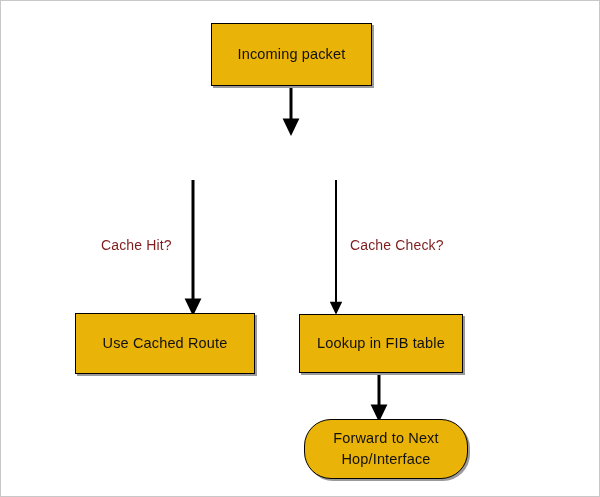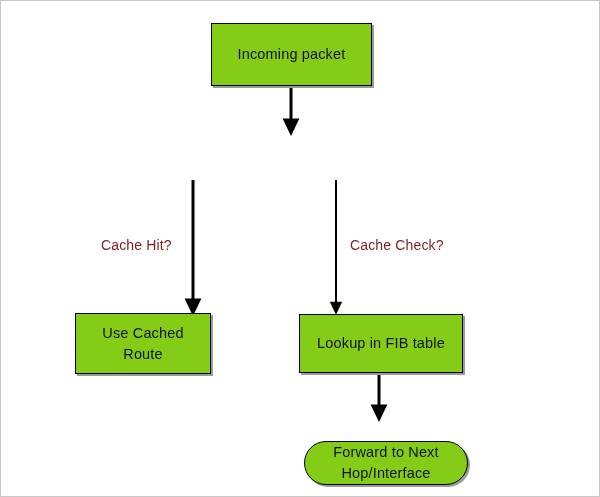--- a/index.html
+++ b/index.html
@@ -23,21 +23,21 @@
   #canvas {
     position: absolute;
     left: 0;
     top: 0;
     width: 600px;
     height: 497px;
   }
   .node {
     position: absolute;
     box-sizing: border-box;
-    background: #84cc16;
+    background: #eab308;
     border: 1px solid #000000;
     box-shadow: 2px 2px 0 0 #9a9a9a;
     display: flex;
     align-items: center;
     justify-content: center;
     color: #111111;
     font-size: 14.5px;
     line-height: 1.42;
     text-align: center;
     letter-spacing: 0.15px;
@@ -46,23 +46,23 @@
   }
   .edge-label {
     position: absolute;
     color: #7f1d1d;
     font-size: 14px;
     letter-spacing: 0.15px;
     white-space: nowrap;
   }
   #n-incoming { left: 210px; top: 22px; width: 161px; height: 63px; }
   #n-cache    { left: 136px; top: 130px; width: 319px; height: 48px; }
-  #n-usecache { left: 74px;  top: 312px; width: 136px; height: 61px; }
+  #n-usecache { left: 74px;  top: 312px; width: 180px; height: 61px; }
   #n-fib      { left: 298px; top: 313px; width: 164px; height: 59px; }
-  #n-forward  { left: 303px; top: 440px; width: 164px; height: 44px; border-radius: 27px; }
+  #n-forward  { left: 303px; top: 418px; width: 164px; height: 60px; border-radius: 27px; }
   #lbl-hit  { left: 100px; top: 236px; }
   #lbl-miss { left: 349px; top: 236px; }
 </style>
 </head>
 <body>
 
 <div id="page">
 
   <svg id="canvas" viewBox="0 0 600 497" xmlns="http://www.w3.org/2000/svg">
     <defs>

